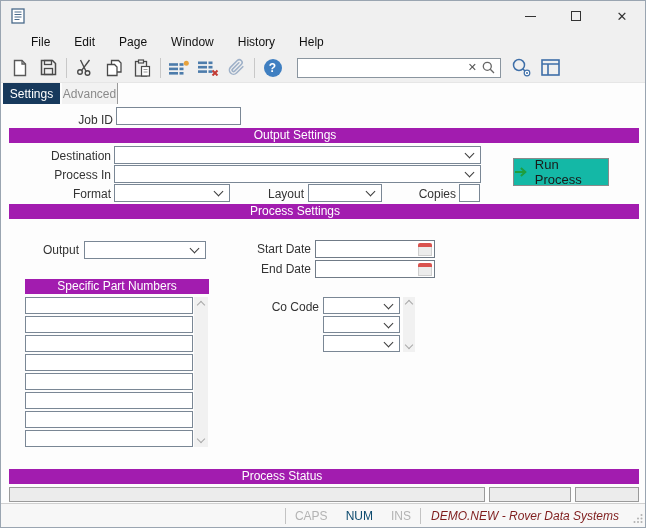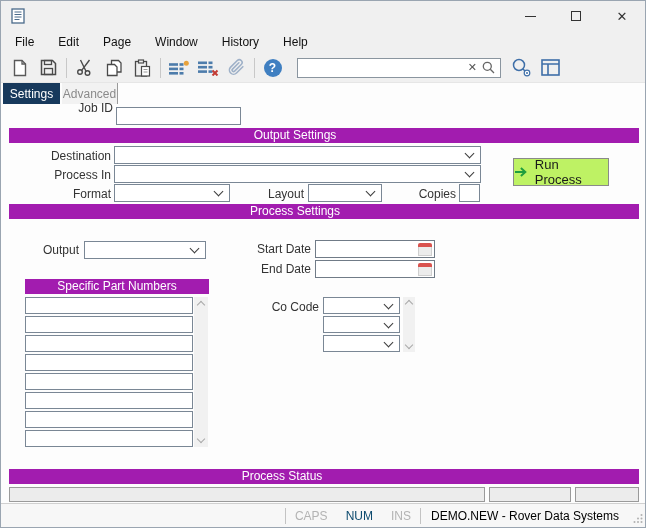--- a/index.html
+++ b/index.html
@@ -11,21 +11,21 @@
   
   .titlebar { height:30px; background:#f0f0f0; display:flex; align-items:center; padding-left:10px; }
   .title-text { font-size:12px; color:#1a1a1a; margin-left:8px; white-space:nowrap; }
   .win-controls { margin-left:auto; display:flex; height:100%; }
   .win-btn { width:46px; height:100%; display:flex; align-items:center; justify-content:center; }
   .min-glyph { width:11px; height:0; border-top:1px solid #333; display:block; }
   .max-glyph { width:10px; height:10px; border:1px solid #333; display:block; }
   .close-glyph { font-size:13px; color:#333; line-height:1; }
 
   
-  .menubar { height:22px; background:#f0f0f0; display:flex; align-items:center; padding-left:2px; }
+  .menubar { height:22px; background:#f0f0f0; display:flex; align-items:center; padding-left:18px; }
   .menu-item { font-size:12px; padding:0 12px; color:#111; }
 
   
   .toolbar { height:30px; background:#f0f0f0; display:flex; align-items:center; padding-left:4px;
              border-bottom:1px solid #e6e6e6; }
   .tb-btn { width:29px; height:26px; display:flex; align-items:center; justify-content:center; }
   .tb-sep { width:0; height:20px; border-left:1px solid #c8c8c8; margin:0 3px; }
   .help-circle { width:18px; height:18px; border-radius:50%; background:#3f7fc1; color:#fff;
                  font-size:12px; font-weight:bold; display:flex; align-items:center; justify-content:center; }
   .search-wrap { margin-left:10px; width:204px; height:20px; background:#fff; border:1px solid #8a959f;
@@ -53,40 +53,40 @@
   .chev { width:7px; height:7px; border-right:1.4px solid #3c3c3c; border-bottom:1.4px solid #3c3c3c;
           transform:rotate(45deg); margin-right:7px; margin-top:-3px; }
   .date-wrap { position:absolute; width:120px; height:18px; background:#fff; border:1px solid #707b87;
                display:flex; align-items:center; }
   .date-wrap input { flex:1; border:none; outline:none; font-size:12px; min-width:0; height:14px;
                      font-family:"Liberation Sans", sans-serif; }
   .cal-icon { width:14px; height:13px; margin-right:2px; display:block; }
   .cal-top { display:block; height:4px; background:#d9534f; border-radius:2px 2px 0 0; }
   .cal-body { display:block; height:9px; background:#ececec; border:1px solid #cfcfcf; border-top:none; }
 
-  .run-btn { position:absolute; left:512px; top:75px; width:96px; height:28px; background:#bef264;
+  .run-btn { position:absolute; left:512px; top:75px; width:96px; height:28px; background:#14b8a6;
              border:1px solid #8a8a8a; display:flex; align-items:center; justify-content:center;
              gap:7px; font-size:13px; color:#1a1a1a; }
 
   .vscroll { position:absolute; background:#f1f1f1; display:flex; flex-direction:column;
              justify-content:space-between; align-items:center; }
   .s-chev { width:6px; height:6px; border-left:1.5px solid #a9a9a9; border-top:1.5px solid #a9a9a9; display:block; }
   .s-up { transform:rotate(45deg); margin-top:5px; }
   .s-down { transform:rotate(225deg); margin-bottom:5px; }
 
   .status-field { position:absolute; height:15px; background:#ececec; border:1px solid #9a9a9a; }
 
   
   .statusbar { position:absolute; left:0; bottom:0; width:100%; height:24px; background:#f7f7f7;
                border-top:1px solid #d0d0d0; display:flex; align-items:center; font-size:12px; }
   .sb-sep { width:0; height:16px; border-left:1px solid #c3c3c3; }
   .sb-ind { padding:0 9px; }
   .sb-dim { color:#b3b3b3; }
   .sb-on { color:#0c4a6e; }
-  .sb-session { padding:0 10px; color:#000000; white-space:nowrap; }
+  .sb-session { padding:0 10px; color:#7f1d1d; white-space:nowrap;font-style:italic; }
   .sb-spacer { flex:1; }
   .grip { margin:6px 2px 0 4px; }
 </style>
 </head>
 <body>
 
 <div class="window">
 
   <div class="titlebar">
     <span style="display:flex;">
@@ -213,21 +213,21 @@
           <path d="M1 5h17M7 5v11" stroke="#3f6fa8" stroke-width="1.6"></path>
         </svg>
     </div>
   </div>
 
   <div class="content">
 
     <div class="tab tab-active">Settings</div>
     <div class="tab tab-inactive">Advanced</div>
 
-    <span class="f-label" style="left:12px; top:18px; width:100px;">Job ID</span>
+    <span class="f-label" style="left:12px; top:30px; width:100px;">Job ID</span>
     <input class="text-input" style="left: 115px; top: 24px; width: 125px; height: 18px;" value="">
 
     <div class="section-header" style="left:8px; top:45px; width:630px; padding-right:58px;">Output Settings</div>
 
     <span class="f-label" style="left:10px; top:66px; width:100px;">Destination</span>
     <div class="combo" style="left:113px; top:63px; width:367px;">
       <span class="combo-value"></span>
       <span class="chev"></span>
     </div>
 

